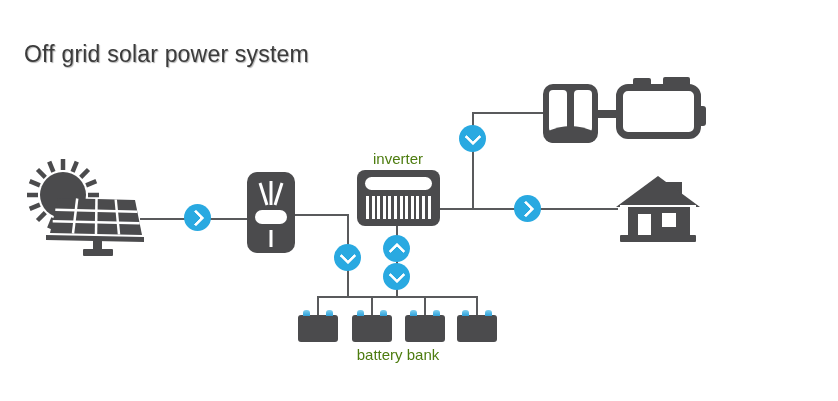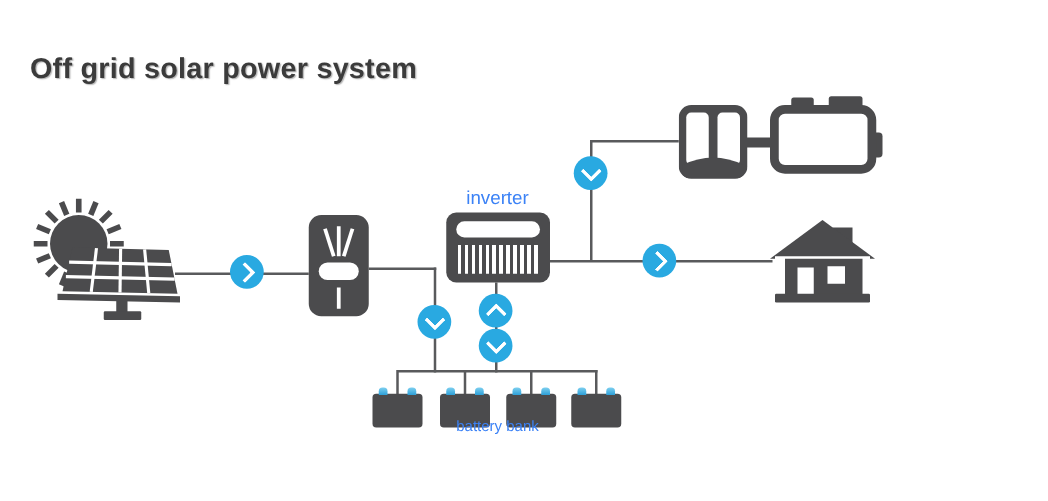--- a/index.html
+++ b/index.html
@@ -1,35 +1,35 @@
 <!DOCTYPE html>
 <html><head>
 <meta charset="utf-8">
 <style>
   html,body{margin:0;padding:0;background:#fff;font-family:"Liberation Sans", sans-serif;}
   .stage{position:relative;width:838px;height:401px;background:#ffffff;overflow:hidden;}
 
-  .title{position:absolute;left:24px;top:41px;margin:0;font-size:23px;font-weight:700;
+  .title{position:absolute;left:24px;top:41px;margin:0;font-size:23px;font-weight:400;
          color:#3b3b3b;letter-spacing:.2px;text-shadow:1px 1px 1px rgba(0,0,0,.30);}
 
   
   .wire{position:absolute;background:#595a5c;z-index:1;}
   .wire.h{height:2px;} .wire.v{width:2px;}
 
   
   .badge{position:absolute;width:27px;height:27px;border-radius:50%;background:#29a9e1;
          display:flex;align-items:center;justify-content:center;z-index:3;}
   .chev{width:9px;height:9px;border:0 solid #fff;border-right-width:3px;border-bottom-width:3px;border-radius:1px;}
   .chev-right{transform:translateX(-2px) rotate(-45deg);}
   .chev-down{transform:translateY(-2px) rotate(45deg);}
   .chev-up{transform:translateY(2px) rotate(-135deg);}
 
   
   .node{position:absolute;z-index:2;}
-  .lbl{position:absolute;z-index:2;color:#3b82f6;font-size:15px;line-height:19px;text-align:center;}
+  .lbl{position:absolute;z-index:2;color:#4d7c0f;font-size:15px;line-height:19px;text-align:center;}
 
   
   .controller{left:247px;top:172px;width:48px;height:81px;background:#4b4b4d;border-radius:10px;}
 
   
   .inverter{left:357px;top:170px;width:83px;height:56px;background:#4b4b4d;border-radius:8px;}
   .inverter .pill{position:absolute;left:8px;top:7px;right:8px;height:13px;background:#fff;border-radius:7px;}
   .inverter .vents{position:absolute;left:9px;right:8px;top:26px;height:23px;
      background:repeating-linear-gradient(to right,#fff 0 3px,transparent 3px 5.6px);}
 
@@ -186,15 +186,15 @@
       <span class="term r"></span>
   </div>
   <div class="battery" style="left:405px;top:315px">
     <span class="term l"></span>
       <span class="term r"></span>
   </div>
   <div class="battery" style="left:457px;top:315px">
     <span class="term l"></span>
       <span class="term r"></span>
   </div>
-  <div class="lbl" style="left:338px;top:332px;width:120px;font-size:12px">battery bank</div>
+  <div class="lbl" style="left:338px;top:345px;width:120px;font-size:15px">battery bank</div>
 
 </div>
 
 </body></html>

